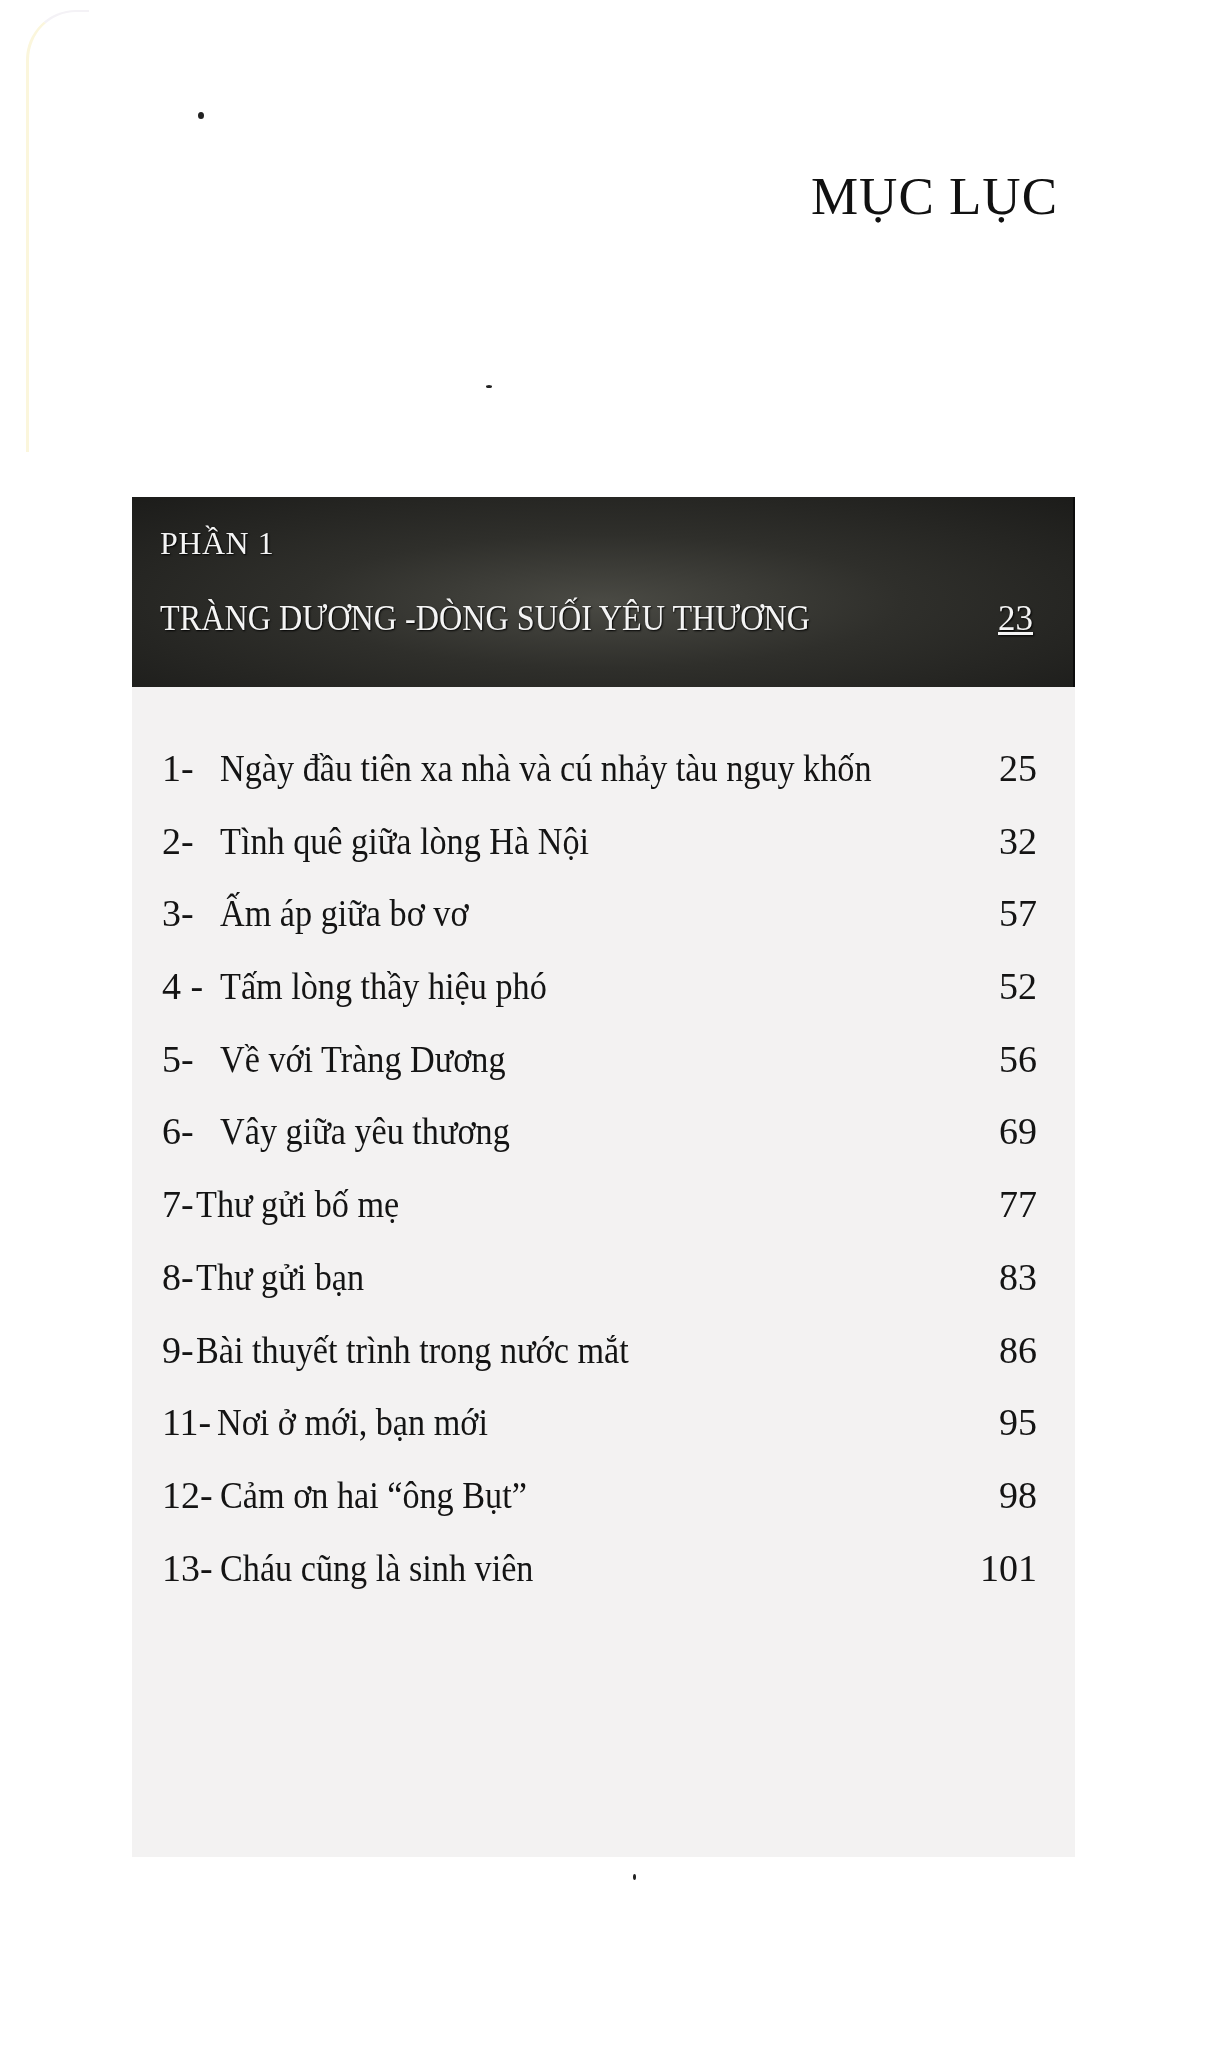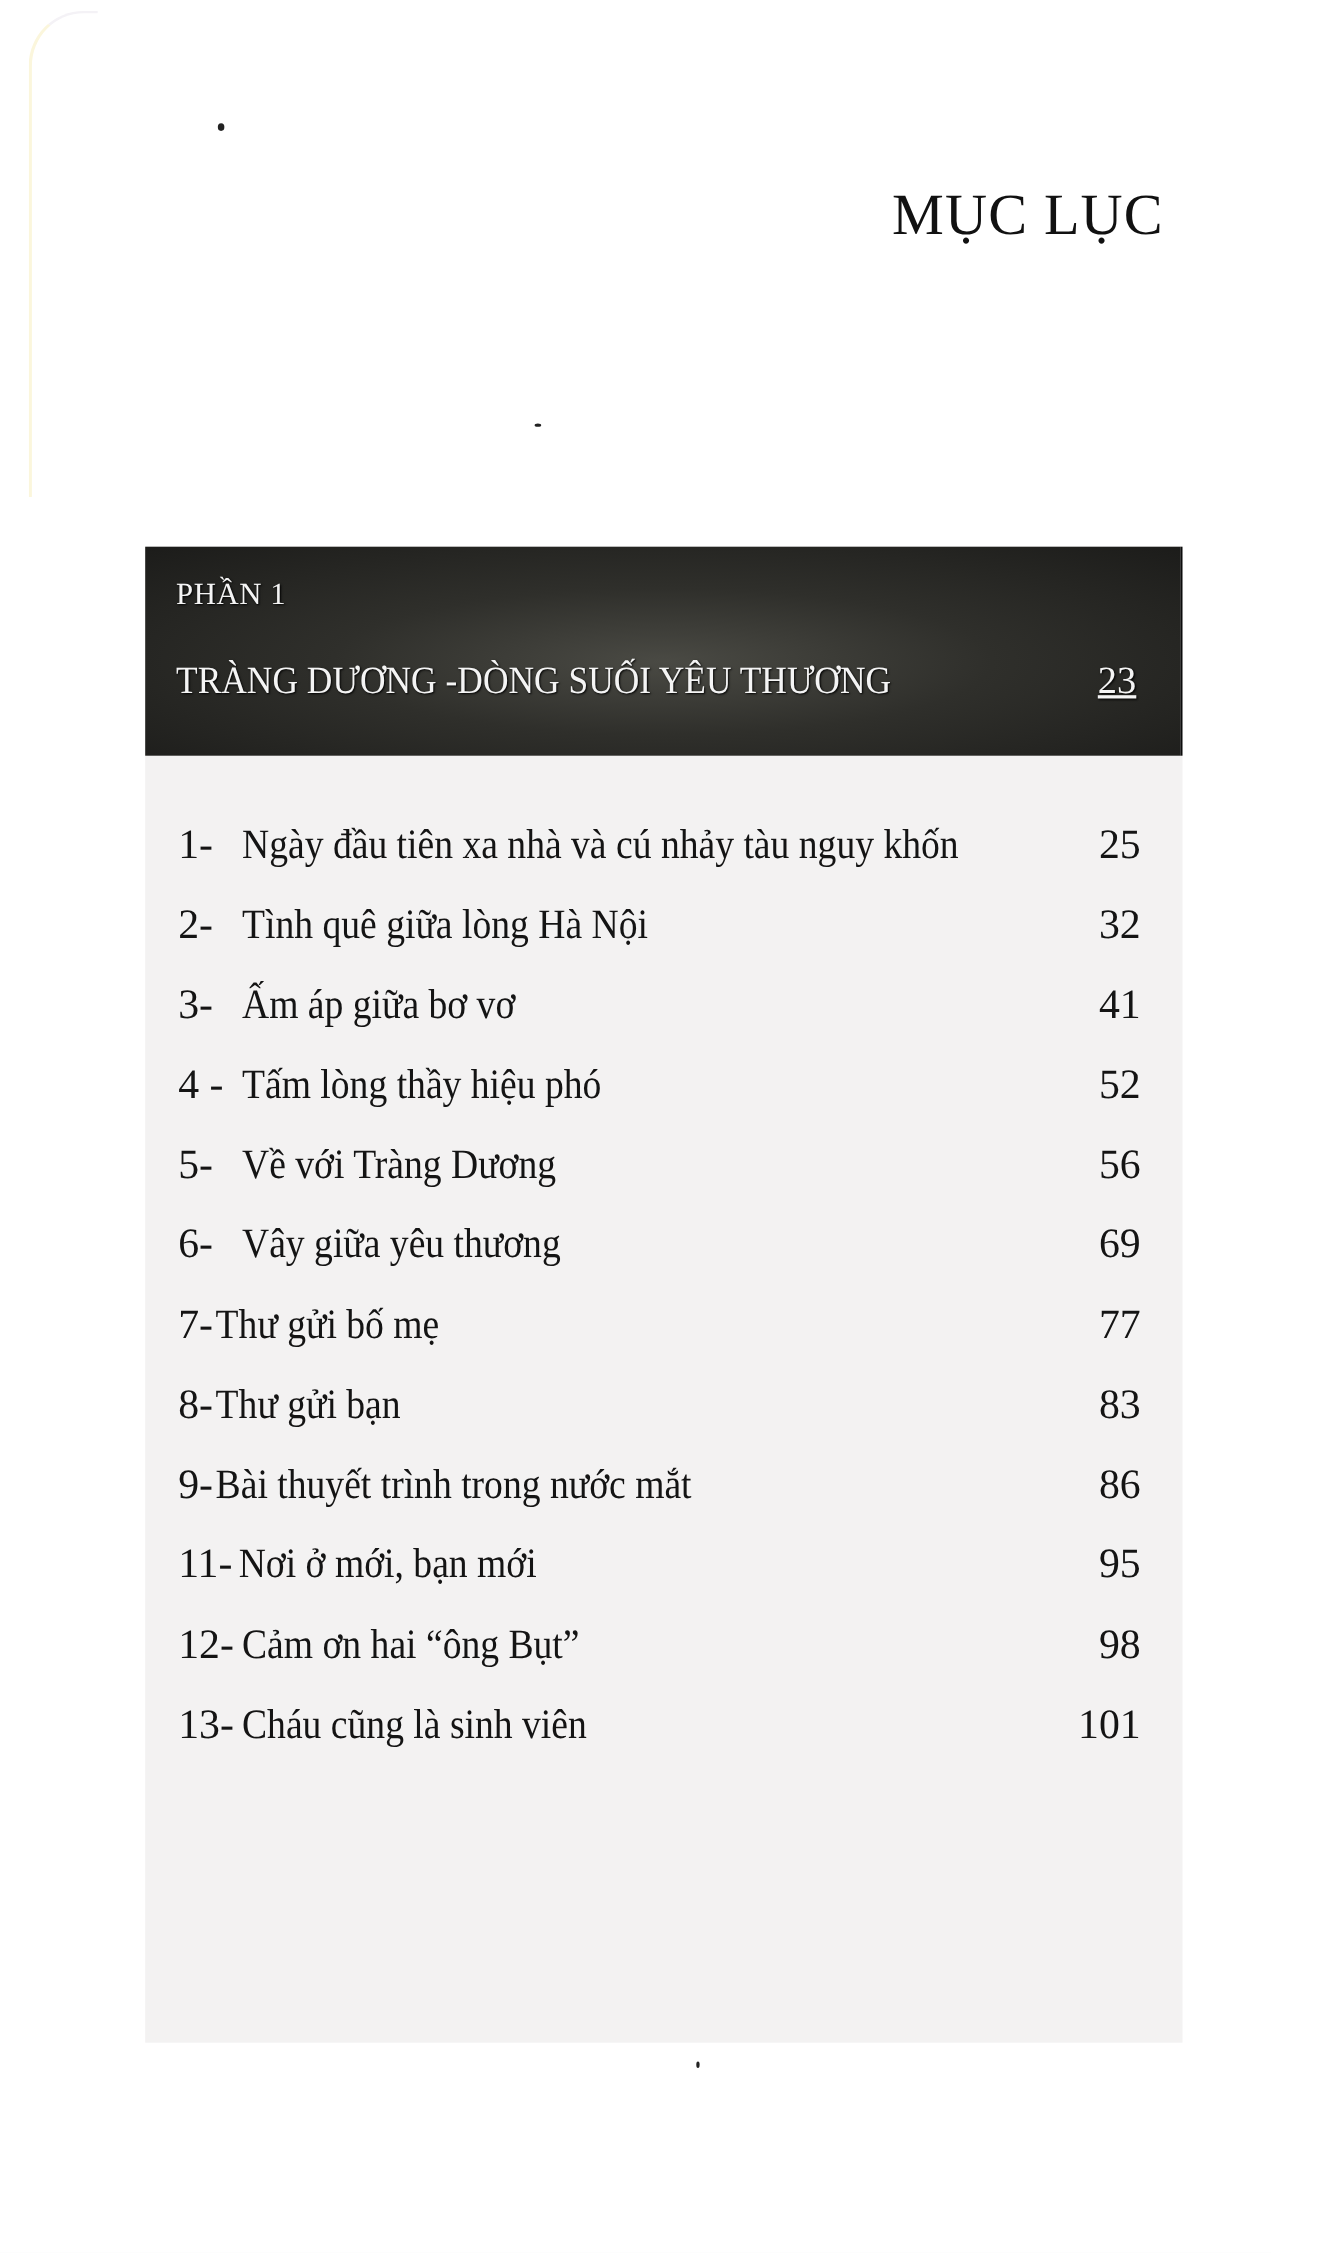--- a/index.html
+++ b/index.html
@@ -56,21 +56,21 @@
       width: 941px;
       height: 190px;
       background: radial-gradient(ellipse at 50% 55%, #4a4a44 0%, #2f2f2b 45%, #1c1c1a 100%);
       border-right: 2px solid #0c0c0c;
       color: #f4f4f4;
     }
     .part-label {
       position: absolute;
       left: 28px;
       top: 28px;
-      font-size: 28px;
+      font-size: 32px;
       letter-spacing: 0.5px;
       text-shadow: 1px 1px 2px #000;
     }
     .part-title {
       position: absolute;
       left: 28px;
       top: 102px;
       font-size: 35px;
       letter-spacing: 0px;
       text-shadow: 1px 1px 2px #000;
@@ -145,21 +145,21 @@
       <span class="page">25</span>
     </li>
     <li class="entry">
       <span class="num">2-</span>
       <span class="text indent-a">Tình quê giữa lòng Hà Nội</span>
       <span class="page">32</span>
     </li>
     <li class="entry">
       <span class="num">3-</span>
       <span class="text indent-a">Ấm áp giữa bơ vơ</span>
-      <span class="page">41</span>
+      <span class="page">57</span>
     </li>
     <li class="entry">
       <span class="num">4 -</span>
       <span class="text indent-a">Tấm lòng thầy hiệu phó</span>
       <span class="page">52</span>
     </li>
     <li class="entry">
       <span class="num">5-</span>
       <span class="text indent-a">Về với Tràng Dương</span>
       <span class="page">56</span>

